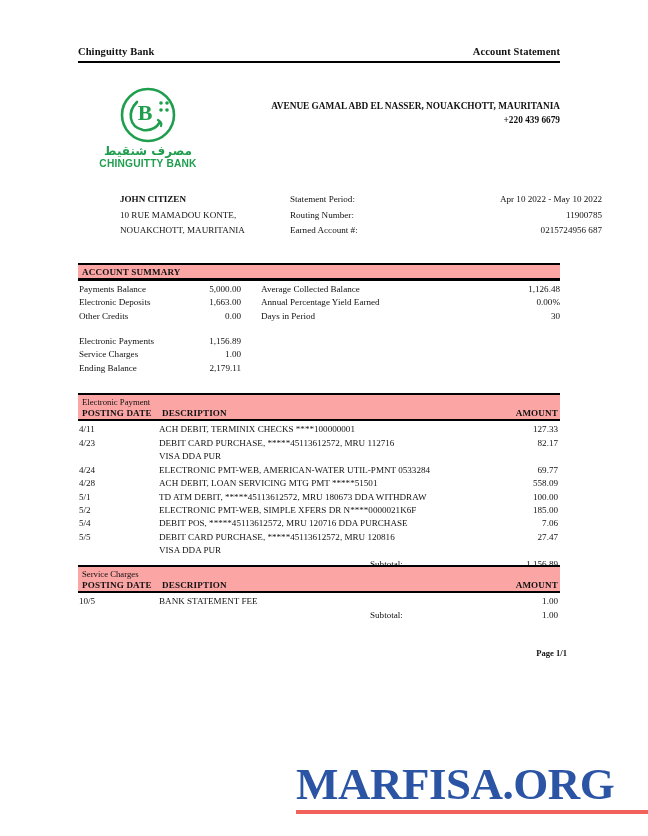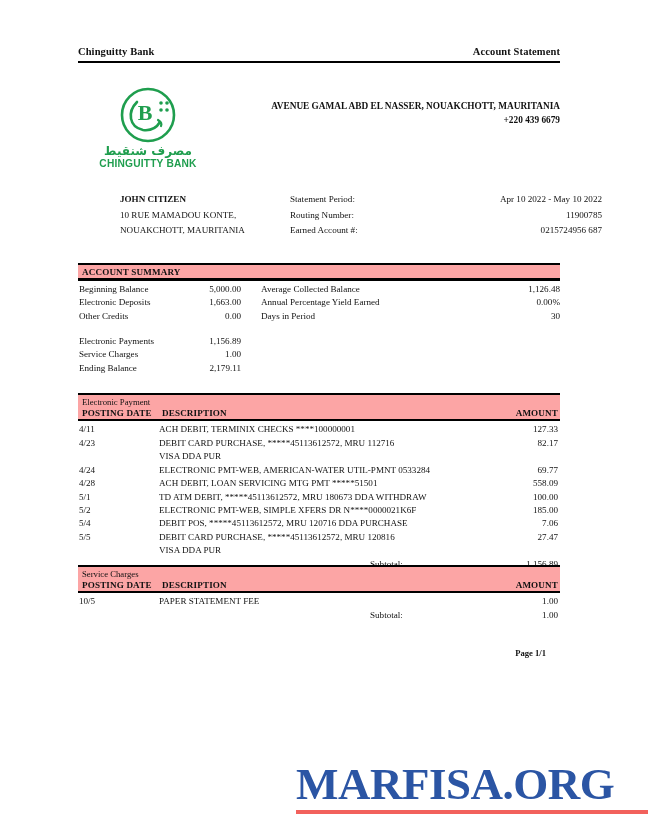--- a/index.html
+++ b/index.html
@@ -185,21 +185,21 @@
     font-size: 9.1px;
     line-height: 13.4px;
   }
   .subtotal-spacer { flex: 1; }
   .subtotal-label { width: 96px; text-align: left; }
   .subtotal-value { width: 92px; text-align: right; padding-right: 2px; }
 
   
   .page-footer {
     position: absolute;
-    left: 64px;
+    left: 85px;
     top: 648px;
     width: 482px;
     text-align: right;
     font-size: 8.6px;
     font-weight: bold;
   }
 
   
   .watermark {
     position: absolute;
@@ -272,21 +272,21 @@
     </div>
   </div>
 
   <div class="summary">
     <div class="band-top-rule"></div>
     <div class="band summary-title">ACCOUNT SUMMARY</div>
     <div class="band-bottom-rule"></div>
     <div class="summary-body">
 
       <div class="sum-row">
-        <div class="sum-l-label">Beginning Balance</div>
+        <div class="sum-l-label">Payments Balance</div>
         <div class="sum-l-value">5,000.00</div>
         <div class="sum-gap"></div>
         <div class="sum-r-label">Average Collected Balance</div>
         <div class="sum-r-value">1,126.48</div>
       </div>
 
       <div class="sum-row">
         <div class="sum-l-label">Electronic Deposits</div>
         <div class="sum-l-value">1,663.00</div>
         <div class="sum-gap"></div>
@@ -399,21 +399,21 @@
         <div class="col-date">POSTING DATE</div>
         <div class="col-desc">DESCRIPTION</div>
         <div class="col-amt">AMOUNT</div>
       </div>
     </div>
     <div class="band-bottom-rule"></div>
 
     <div class="txn-rows">
       <div class="txn-row">
         <div class="col-date">10/5</div>
-        <div class="col-desc">PAPER STATEMENT FEE</div>
+        <div class="col-desc">BANK STATEMENT FEE</div>
         <div class="col-amt">1.00</div>
       </div>
 
       <div class="subtotal-row">
         <div class="subtotal-spacer"></div>
         <div class="subtotal-label">Subtotal:</div>
         <div class="subtotal-value">1.00</div>
       </div>
     </div>
   </div>

